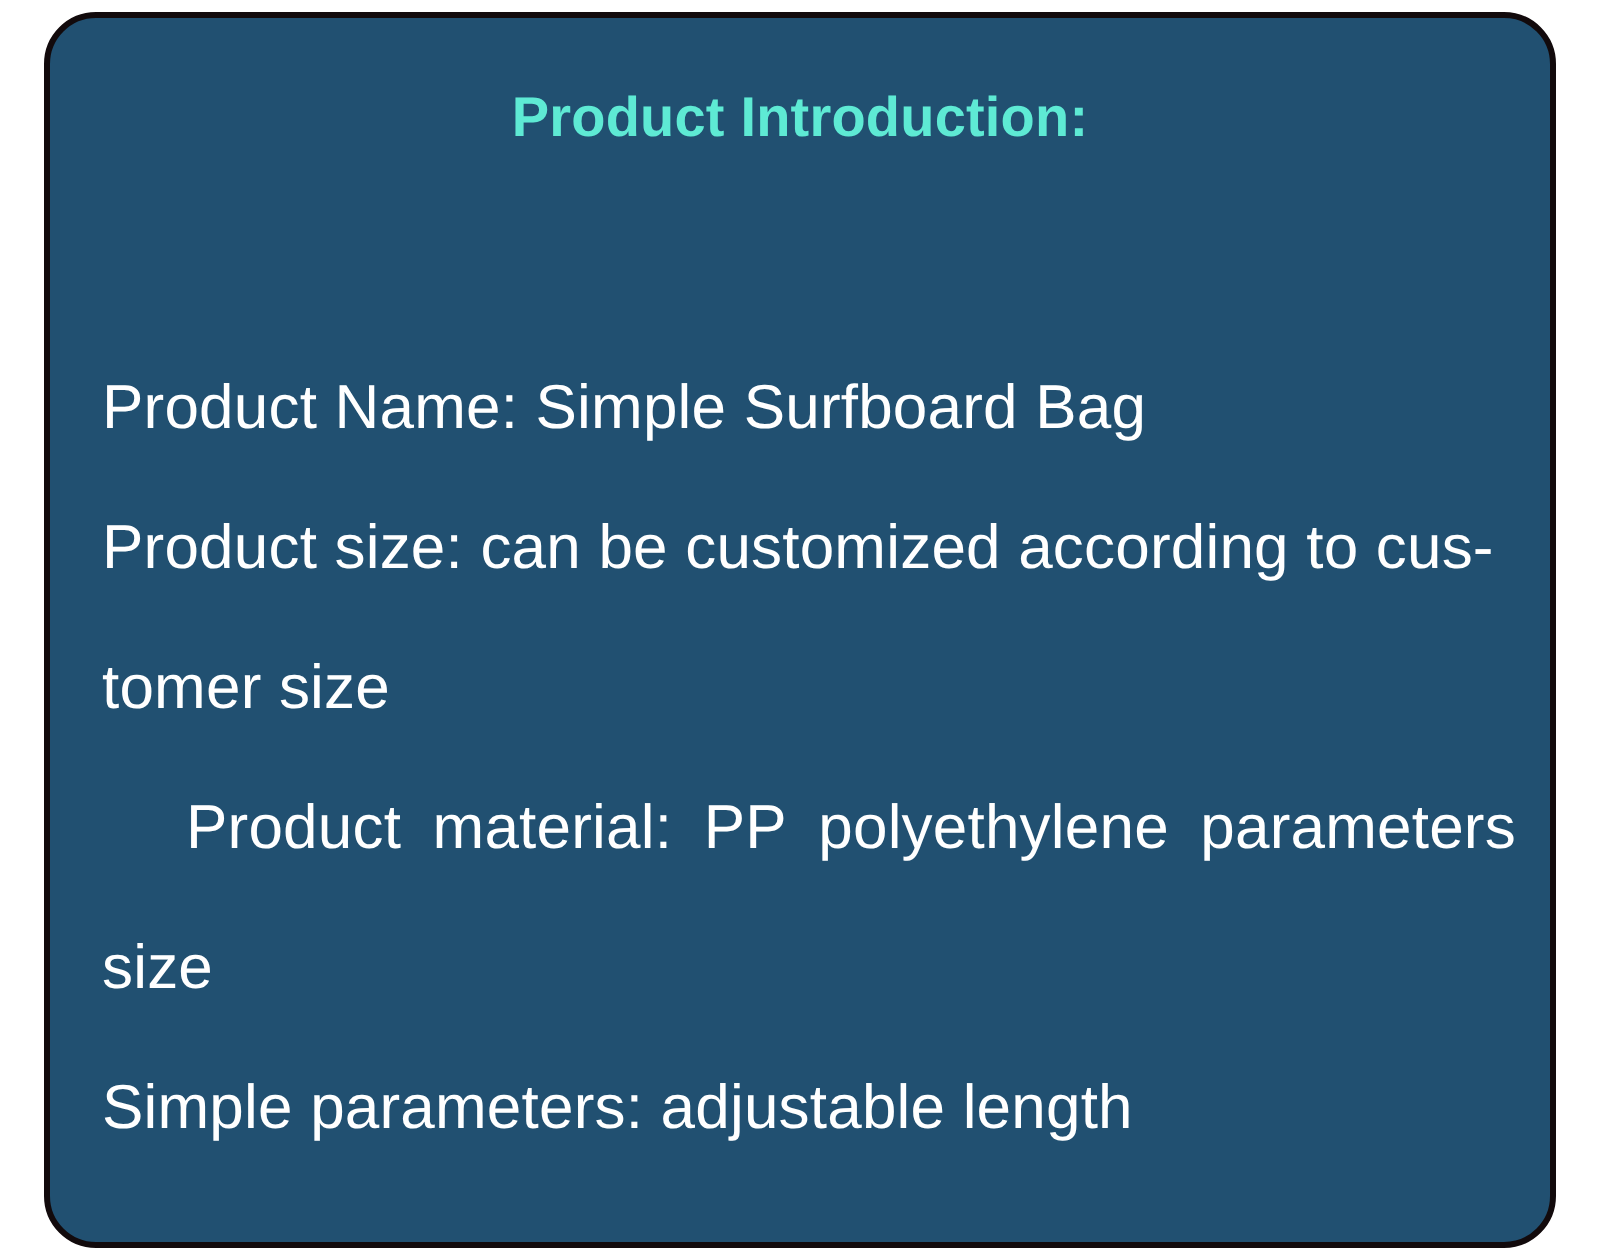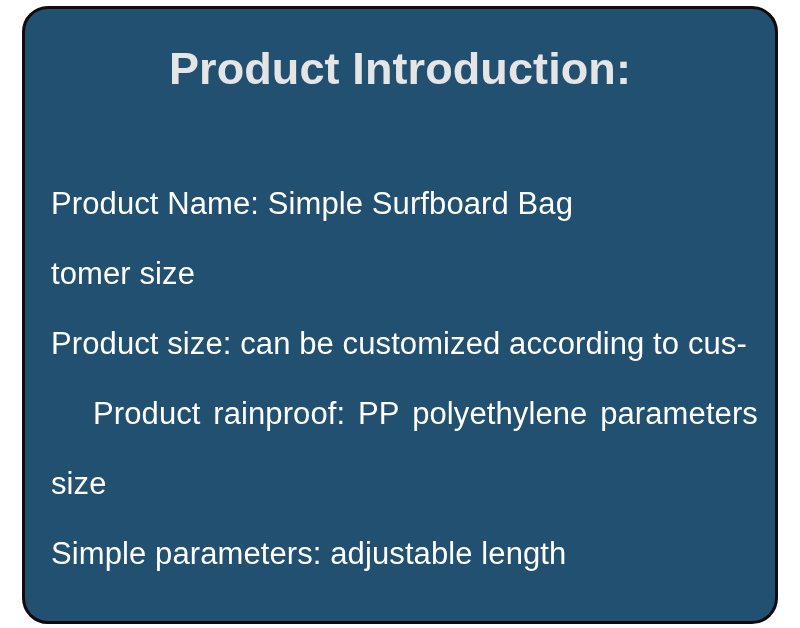--- a/index.html
+++ b/index.html
@@ -28,22 +28,22 @@
   }
 
   .card-title {
     margin: 0;
     padding: 0;
     position: absolute;
     left: 0;
     right: 0;
     top: 34px;
     text-align: center;
-    color: #e5e5e5;
-    font-size: 45px;
+    color: #5eead4;
+    font-size: 28px;
     font-weight: 600;
     letter-spacing: 0.1px;
     line-height: 1.15;
     white-space: nowrap;
   }
 
   .card-body {
     position: absolute;
     left: 26px;
     top: 160px;
@@ -74,27 +74,27 @@
 <body>
 
 <div id="product-intro-card">
 
   <h1 class="card-title">Product Introduction:</h1>
 
   <div class="card-body">
 
     <div class="body-line">Product Name: Simple Surfboard Bag</div>
 
+    <div class="body-line">Product size: can be customized according to cus-</div>
+
     <div class="body-line">tomer size</div>
-
-    <div class="body-line">Product size: can be customized according to cus-</div>
 
     <div class="body-line justified">
       <span class="word">Product</span>
-      <span class="word">rainproof:</span>
+      <span class="word">material:</span>
       <span class="word">PP</span>
       <span class="word">polyethylene</span>
       <span class="word">parameters</span>
     </div>
 
     <div class="body-line">size</div>
 
     <div class="body-line">Simple parameters: adjustable length</div>
 
   </div>

